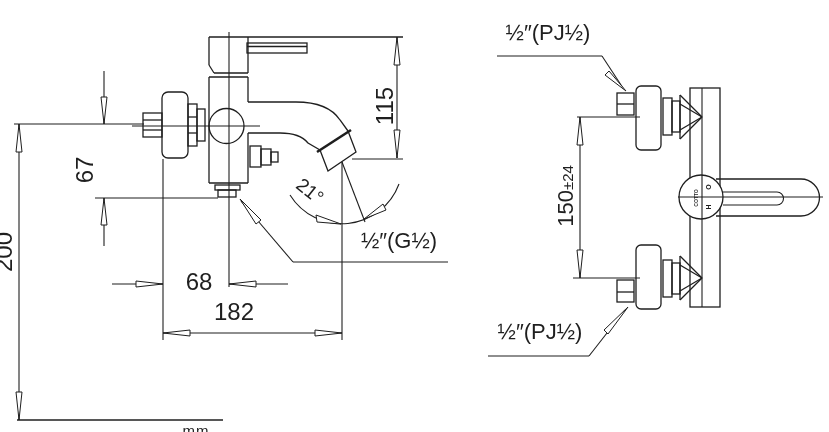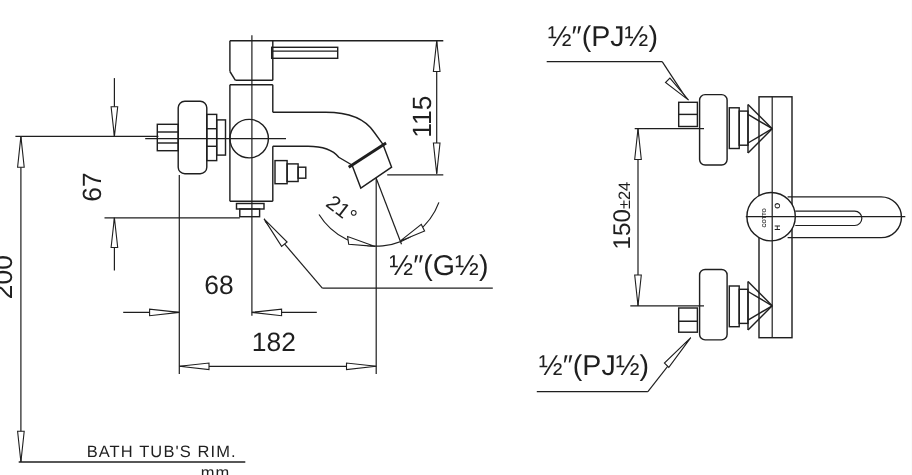--- a/index.html
+++ b/index.html
@@ -5,21 +5,21 @@
   html,body{margin:0;padding:0;background:#e8e8e8;}
   #stage{
     position:relative;width:829px;height:432px;background:#ffffff;
     overflow:hidden;font-family:"Liberation Sans","DejaVu Sans",sans-serif;
     color:#1f1f1f;
   }
   #stage svg{position:absolute;left:0;top:0;}
   .lbl{position:absolute;white-space:nowrap;transform:translate(-50%,-50%);line-height:1;}
   .dim{font-size:24px;}
   .rot{transform:translate(-50%,-50%) rotate(-90deg);}
-  .thread{font-size:26px;}
+  .thread{font-size:22px;}
   .angle{font-size:19px;transform:translate(-50%,-50%) rotate(38deg);}
   .foot{font-size:15px;letter-spacing:1px;}
   .spacing-main{font-size:22px;}
   .spacing-tol{font-size:15px;}
   .cap-letter{font-size:7px;font-weight:bold;transform:translate(-50%,-50%) rotate(-90deg);}
   .cap-brand{font-size:5px;font-weight:bold;transform:translate(-50%,-50%) rotate(-90deg);letter-spacing:0;}
   svg line, svg path, svg rect, svg circle{stroke:#1f1f1f;fill:none;stroke-width:1.3;}
   svg .thin{stroke-width:1.1;}
   svg .band{stroke-width:2.6;}
   svg .wfill{fill:#ffffff;}
@@ -208,30 +208,29 @@
         <line class="thin" x1="488" y1="356" x2="589" y2="356"></line>
         <line class="thin" x1="589" y1="356" x2="625" y2="310"></line>
         <polygon points="628,307 604,330 608,334"></polygon>
       </g>
     </g>
   </svg>
 
   <div class="lbl dim rot" style="left:385px;top:106px;">115</div>
   <div class="lbl dim rot" style="left:85px;top:170px;">67</div>
   <div class="lbl dim rot" style="left:4px;top:252px;">200</div>
-  <div class="lbl dim" style="left:199px;top:260px;">68</div>
-  <div class="lbl dim" style="left:249px;top:312px;">182</div>
+  <div class="lbl dim" style="left:199px;top:282px;">68</div>
+  <div class="lbl dim" style="left:234px;top:312px;">182</div>
   <div class="lbl angle" style="left:310px;top:191px;">21°</div>
   <div class="lbl thread" style="left:399px;top:241px;text-align:right;">½″(G½)</div>
 
   <div class="lbl rot" style="left:566px;top:196px;"><span class="spacing-main">150</span><span class="spacing-tol">±24</span></div>
 
   <div class="lbl thread" style="left:548px;top:33px;">½″(PJ½)</div>
   <div class="lbl thread" style="left:540px;top:332px;">½″(PJ½)</div>
 
   <div class="lbl cap-brand" style="left:696px;top:198px;">COTTO</div>
   <div class="lbl cap-letter" style="left:708px;top:187px;">O</div>
   <div class="lbl cap-letter" style="left:708px;top:207px;">H</div>
 
-  <div class="lbl foot" style="left:147px;top:411px;">BATH TUB'S RIM.</div>
   <div class="lbl foot" style="left:196px;top:430px;">mm</div>
 
 </div>
 
 </body></html>

